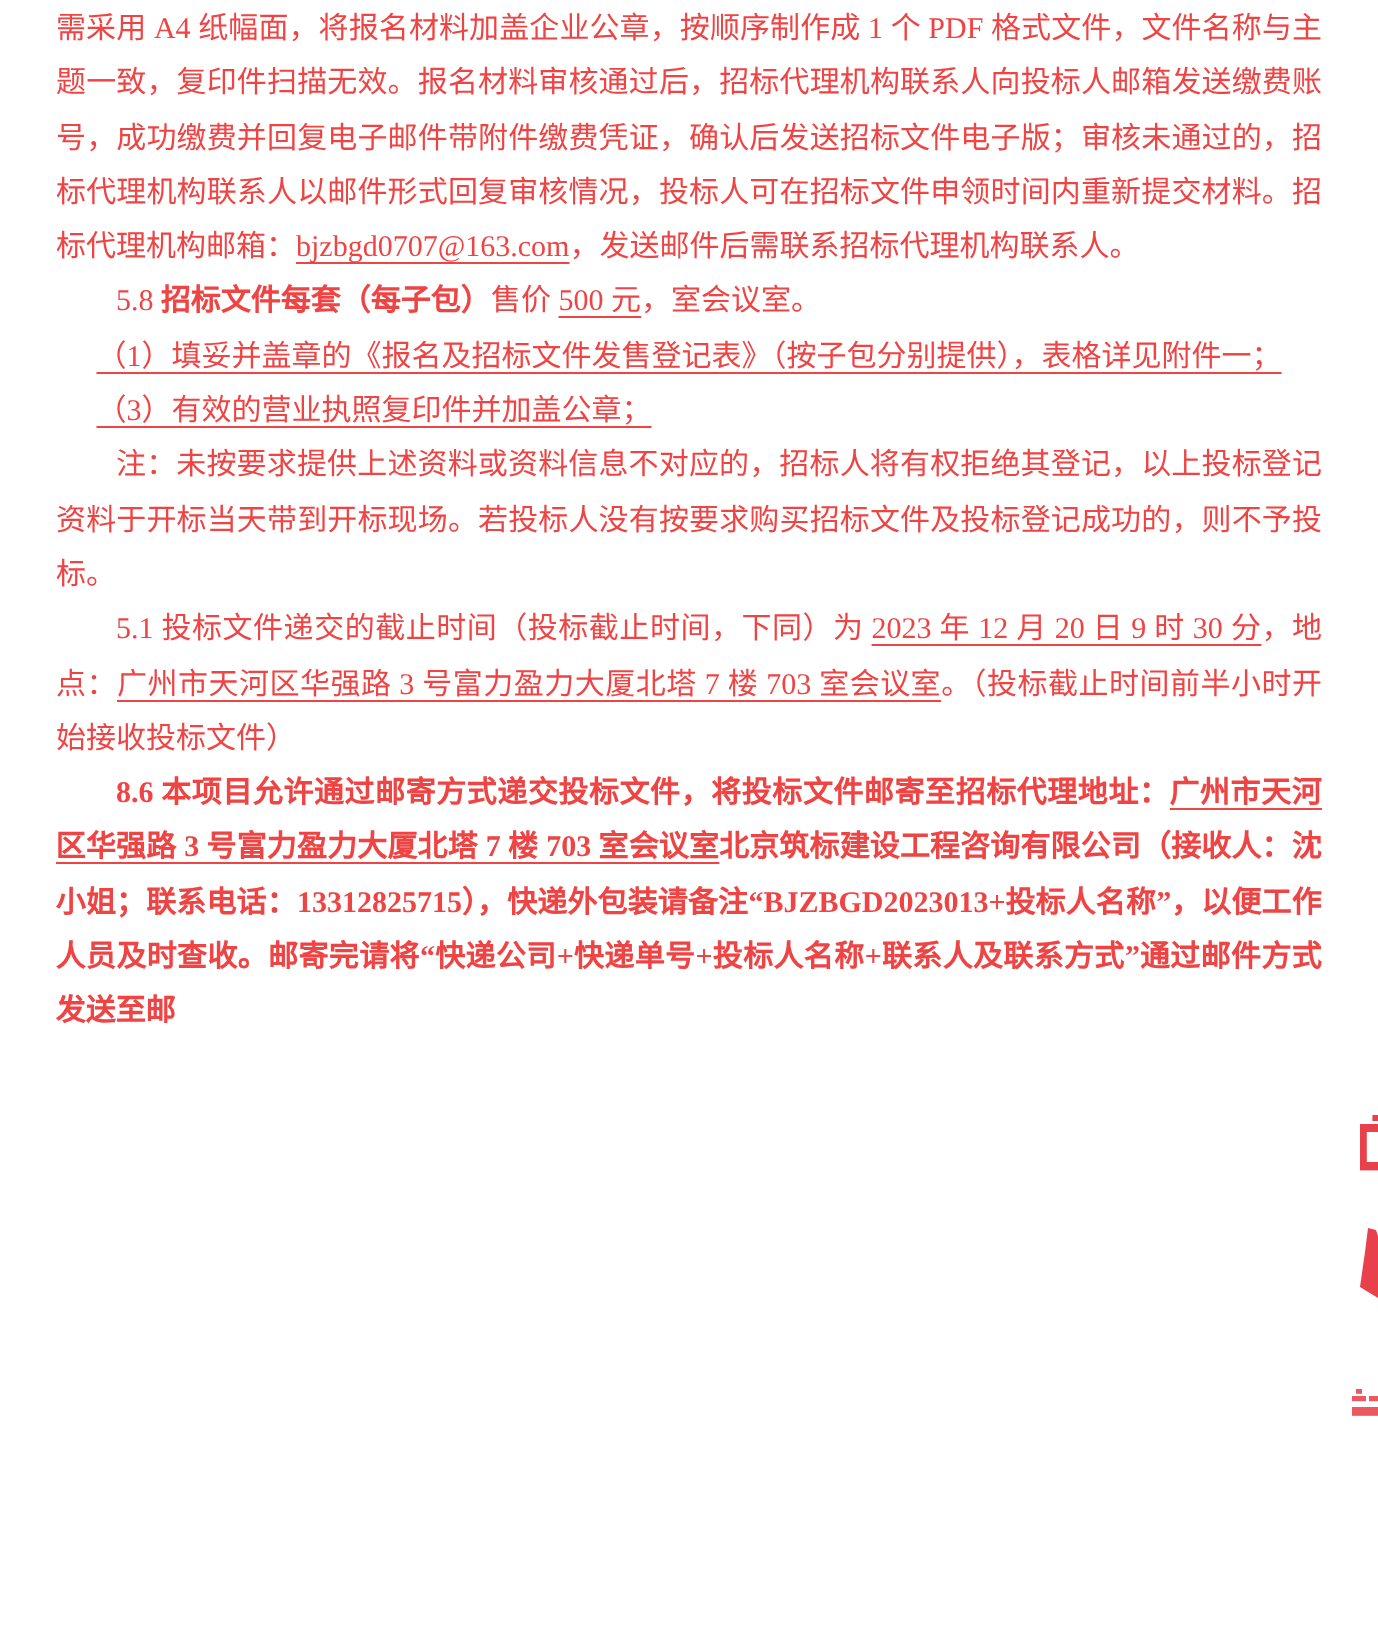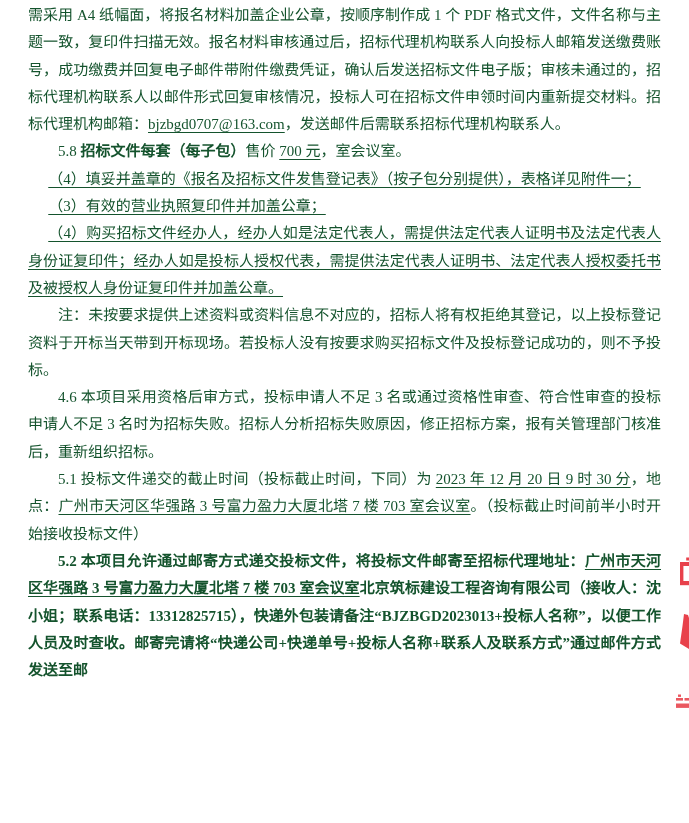--- a/index.html
+++ b/index.html
@@ -27,30 +27,28 @@
   .seal{
     position:absolute;
     top:556px;right:0;
     width:15px;height:160px;
     pointer-events:none;
   }
 </style>
 </head>
 <body style="background: rgb(255, 255, 255);">
 
-<div class="page" style="color: #14532d;">
+<div class="page" style="color: #ef4444;">
     <p class="para no-indent"><span>需采用 A4 纸幅面，将报名材料加盖企业公章，按顺序制作成 1 个 PDF 格式文件，文件名称与主题一致，复印件扫描无效。报名材料审核通过后，招标代理机构联系人向投标人邮箱发送缴费账号，成功缴费并回复电子邮件带附件缴费凭证，确认后发送招标文件电子版；审核未通过的，招标代理机构联系人以邮件形式回复审核情况，投标人可在招标文件申领时间内重新提交材料。招标代理机构邮箱：</span><span class="u">bjzbgd0707@163.com</span><span>，发送邮件后需联系招标代理机构联系人。</span></p>
-    <p class="para"><span>5.8 </span><span class="b">招标文件每套（每子包）</span><span>售价 </span><span class="u">700 元</span><span>，室会议室。</span></p>
-    <p class="para list-indent"><span class="u">（4）填妥并盖章的《报名及招标文件发售登记表》（按子包分别提供），表格详见附件一；</span></p>
+    <p class="para"><span>5.8 </span><span class="b">招标文件每套（每子包）</span><span>售价 </span><span class="u">500 元</span><span>，室会议室。</span></p>
+    <p class="para list-indent"><span class="u">（1）填妥并盖章的《报名及招标文件发售登记表》（按子包分别提供），表格详见附件一；</span></p>
     <p class="para list-indent"><span class="u">（3）有效的营业执照复印件并加盖公章；</span></p>
-    <p class="para list-indent"><span class="u">（4）购买招标文件经办人，经办人如是法定代表人，需提供法定代表人证明书及法定代表人身份证复印件；经办人如是投标人授权代表，需提供法定代表人证明书、法定代表人授权委托书及被授权人身份证复印件并加盖公章。</span></p>
     <p class="para"><span>注：未按要求提供上述资料或资料信息不对应的，招标人将有权拒绝其登记，以上投标登记资料于开标当天带到开标现场。若投标人没有按要求购买招标文件及投标登记成功的，则不予投标。</span></p>
-    <p class="para"><span>4.6 本项目采用资格后审方式，投标申请人不足 3 名或通过资格性审查、符合性审查的投标申请人不足 3 名时为招标失败。招标人分析招标失败原因，修正招标方案，报有关管理部门核准后，重新组织招标。</span></p>
     <p class="para"><span>5.1 投标文件递交的截止时间（投标截止时间，下同）为 </span><span class="u">2023 年 12 月 20 日 9 时 30 分</span><span>，地点：</span><span class="u">广州市天河区华强路 3 号富力盈力大厦北塔 7 楼 703 室会议室</span><span>。（投标截止时间前半小时开始接收投标文件）</span></p>
-    <p class="para"><span class="b">5.2 本项目允许通过邮寄方式递交投标文件，将投标文件邮寄至招标代理地址：</span><span class="b u">广州市天河区华强路 3 号富力盈力大厦北塔 7 楼 703 室会议室</span><span class="b">北京筑标建设工程咨询有限公司（接收人：沈小姐；联系电话：13312825715），快递外包装请备注“BJZBGD2023013+投标人名称”，以便工作人员及时查收。邮寄完请将“快递公司+快递单号+投标人名称+联系人及联系方式”通过邮件方式发送至邮</span></p>
+    <p class="para"><span class="b">8.6 本项目允许通过邮寄方式递交投标文件，将投标文件邮寄至招标代理地址：</span><span class="b u">广州市天河区华强路 3 号富力盈力大厦北塔 7 楼 703 室会议室</span><span class="b">北京筑标建设工程咨询有限公司（接收人：沈小姐；联系电话：13312825715），快递外包装请备注“BJZBGD2023013+投标人名称”，以便工作人员及时查收。邮寄完请将“快递公司+快递单号+投标人名称+联系人及联系方式”通过邮件方式发送至邮</span></p>
   </div>
 
 <svg class="seal" viewBox="0 0 15 160" xmlns="http://www.w3.org/2000/svg" aria-hidden="true">
   <g fill="#e8414b">
 
     <g>
       <rect x="12.2" y="1.5" width="2.8" height="3"></rect>
       <rect x="6" y="6" width="9" height="4"></rect>
       <rect x="6" y="9" width="3.4" height="17"></rect>
       <rect x="6" y="25" width="9" height="4.2"></rect>

